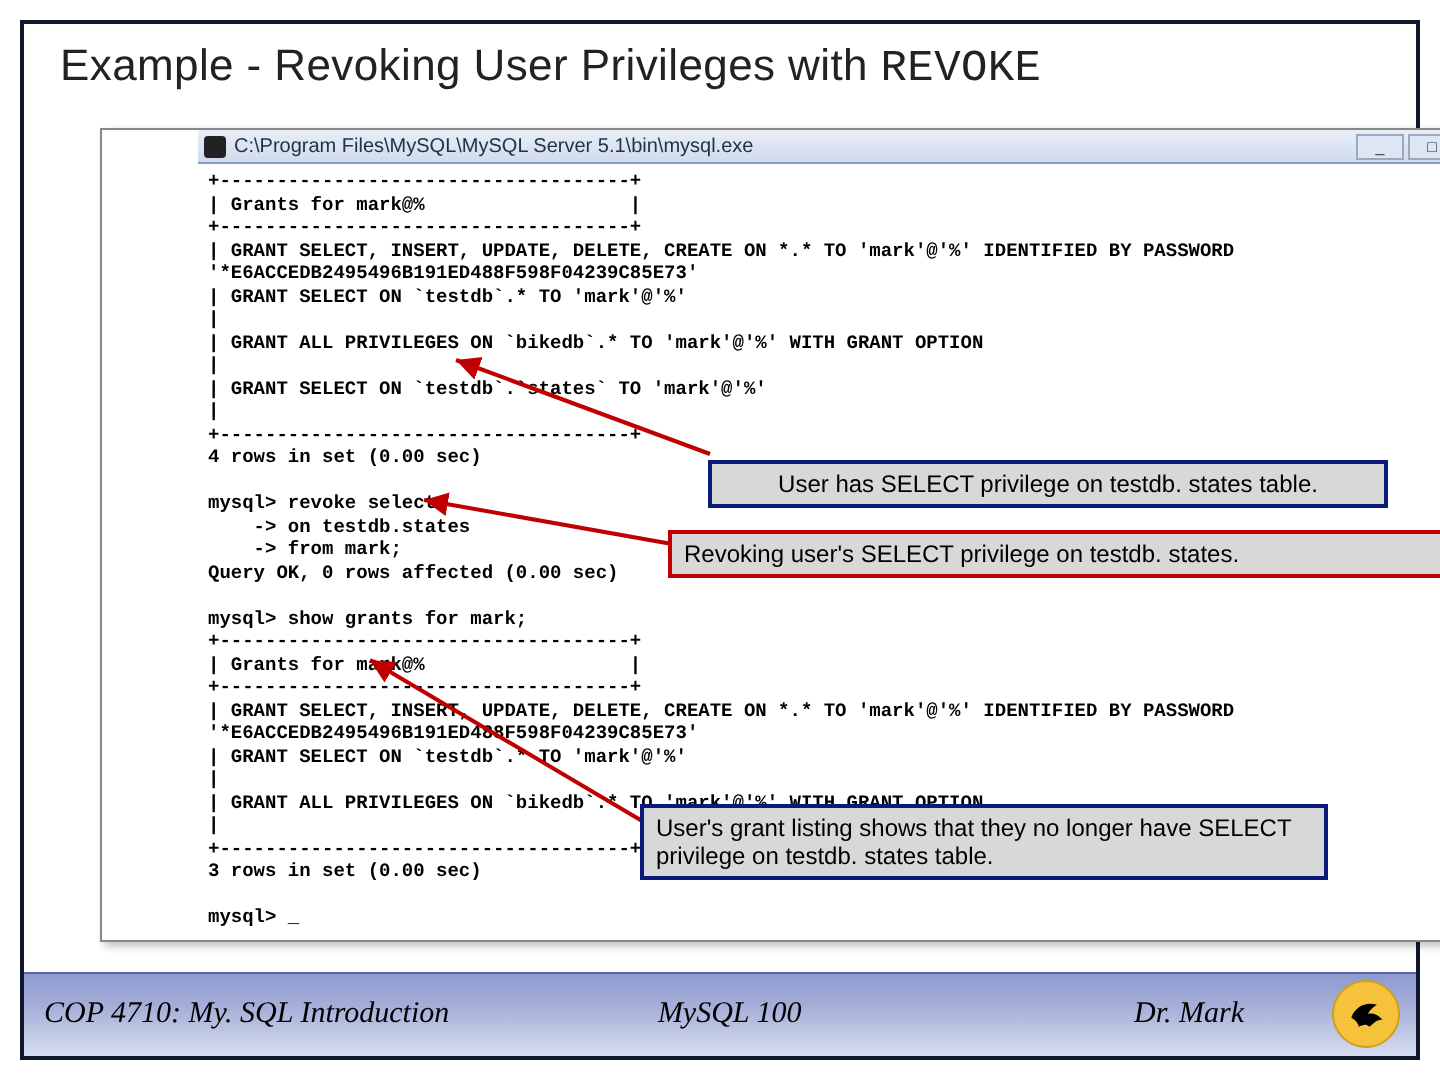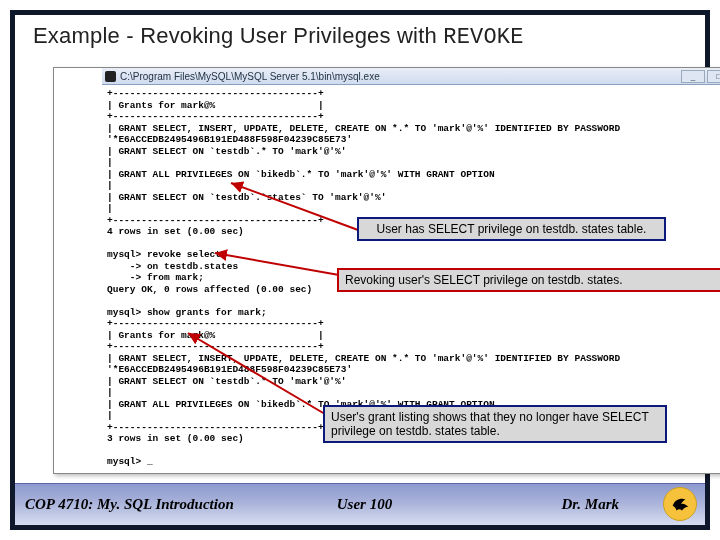--- a/index.html
+++ b/index.html
@@ -6,21 +6,21 @@
   body {
     width: 720px; height: 540px;
     background: #fff;
     font-family: Arial, sans-serif;
     position: relative;
     overflow: hidden;
   }
   .slide {
     width: 700px; height: 520px;
     margin: 10px;
-    border: 5px solid #0f172a;
+    border: 2px solid #0f172a;
     position: relative;
     background: #fff;
   }
   .title {
     font-size: 22px;
     color: #222;
     padding: 8px 10px 2px 18px;
     font-weight: normal;
     letter-spacing: 0.2px;
   }
@@ -68,39 +68,39 @@
     line-height: 11.5px;
   }
   .callout {
     position: absolute;
     background: #d8d8d8;
     border: 2px solid;
     font-size: 12px;
     padding: 3px 6px;
     color: #000;
   }
-  .callout.c1 { left: 342px; top: 202px; width: 309px; border-color: #0b1a7a; text-align: center; }
+  .callout.c1 { left: 342px; top: 218px; width: 340px; border-color: #0b1a7a; text-align: center; }
   .callout.c2 { left: 322px; top: 253px; width: 388px; border-color: #c00000; }
   .callout.c3 { left: 308px; top: 390px; width: 344px; border-color: #0b1a7a; }
   .arrow { position: absolute; pointer-events: none; }
   .footer {
     position: absolute;
     left: 0; right: 0; bottom: 0;
     height: 42px;
     background: linear-gradient(#8e9ad0,#a5afd8 40%,#d7ddf0);
     border-top: 1px solid #5a65a5;
     display: flex; align-items: center;
   }
   .footer-inner {
     width: 100%;
     display: flex; 
     padding: 0 10px;
     font-family: "Times New Roman", serif;
     font-style: italic;
-    font-weight: bold;
+    font-weight: normal;
     font-size: 15px;
     color: #000;
   }
   .footer .course { flex: 1.5; }
   .footer .page { flex: 1; text-align: center; }
   .footer .author { flex: 1; text-align: right; padding-right: 76px; }
   .logo {
     position: absolute;
     right: 8px; bottom: 4px;
     width: 34px; height: 34px;
@@ -189,21 +189,21 @@
     <line x1="150" y1="92" x2="8" y2="8" stroke="#c00000" stroke-width="2" marker-end="url(#ah3)"></line>
   </svg>
 
   <div class="callout c1">User has SELECT privilege on testdb. states table.</div>
   <div class="callout c2">Revoking user's SELECT privilege on testdb. states.</div>
   <div class="callout c3">User's grant listing shows that they no longer have SELECT privilege on testdb. states table.</div>
 
   <div class="footer">
     <div class="footer-inner">
       <span class="course">COP 4710: My. SQL Introduction</span>
-      <span class="page">User 100</span>
+      <span class="page">MySQL 100</span>
       <span class="author">Dr. Mark</span>
     </div>
     <div class="logo">
       <svg viewBox="0 0 24 24">
         <path d="M4 14c2-6 8-9 14-7-2 1-4 3-5 5 3-1 6 1 8 3-3 0-5 2-7 4-2-2-4-1-6 0 0-2-2-4-4-5z" fill="#000"></path>
       </svg>
     </div>
   </div>
 
 </div>

